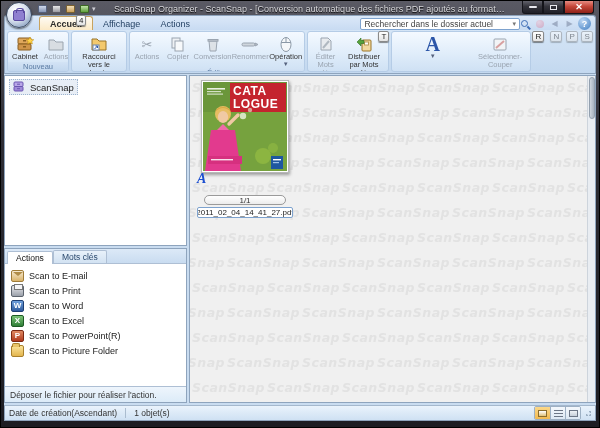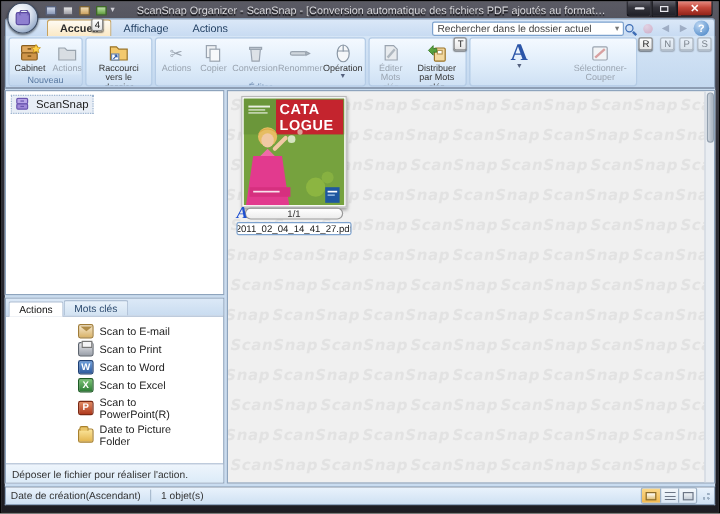--- a/index.html
+++ b/index.html
@@ -92,21 +92,21 @@
   
   .workspace{flex:1;background:#c9dcf0;display:flex;gap:2px;padding:1px 0 2px 0;min-height:0;}
   .leftcol{width:183px;display:flex;flex-direction:column;gap:2px;min-height:0;}
   .treepanel{height:171px;background:#fff;border:1px solid #8ea4bd;padding:3px 4px;}
   .treeitem{display:flex;align-items:center;gap:4px;padding:1px 3px;background:#e8eef6;border:1px dotted #9db4cf;width:max-content;cursor:pointer;}
   .treeitem .tlabel{font-size:9.5px;color:#222;}
   .actionspanel{flex:1;background:#fff;border:1px solid #8ea4bd;display:flex;flex-direction:column;min-height:0;}
   .ap-tabs{height:15px;background:linear-gradient(#dce9f7,#c9dcf0);display:flex;align-items:flex-end;padding-left:2px;border-bottom:1px solid #aebfd4;}
   .ap-tab{font-size:8.5px;padding:1px 8px;border:1px solid #aebfd4;border-bottom:none;border-radius:2px 2px 0 0;color:#2c4a6e;cursor:pointer;background:linear-gradient(#e8f1fa,#d2e2f2);}
   .ap-tab.active{background:#fff;color:#111;position:relative;top:1px;}
-  .ap-list{flex:1;overflow:hidden;padding:4px 16px;margin-left:40px;}
+  .ap-list{flex:1;overflow:hidden;padding:4px 2px;}
   .ap-item{display:flex;align-items:center;gap:5px;padding:1.5px 4px;cursor:pointer;}
   .ap-item .alabel{font-size:9px;color:#222;}
   .aic{width:13px;height:12px;border-radius:2px;position:relative;flex:0 0 13px;}
   .aic-mail{background:linear-gradient(#f7ead0,#d9b36a);border:1px solid #a07c38;}
   .aic-mail:before{content:"";position:absolute;left:1px;top:1px;border-left:5px solid transparent;border-right:5px solid transparent;border-top:4px solid #b08c48;}
   .aic-print{background:linear-gradient(#e8e8ec,#9aa0aa);border:1px solid #5d646e;}
   .aic-print:before{content:"";position:absolute;left:2px;top:-2px;width:7px;height:4px;background:#f4f4f6;border:1px solid #777;}
   .aic-sq{display:flex;align-items:center;justify-content:center;color:#fff;font-size:8px;font-weight:bold;font-family:"Liberation Sans",sans-serif;}
   .aic-word{background:linear-gradient(#6fa0dc,#2f5b9e);border:1px solid #1d3f74;}
   .aic-excel{background:linear-gradient(#7cc477,#2e7d36);border:1px solid #1d5a24;}
@@ -121,21 +121,21 @@
 
   
   .content{flex:1;position:relative;background:#f0f0f0;border:1px solid #8ea4bd;overflow:hidden;}
   .wm{position:absolute;font-style:italic;font-weight:bold;font-size:12.5px;color:#e2e2e2;white-space:nowrap;
       font-family:"DejaVu Sans",sans-serif;letter-spacing:.5px;user-select:none;}
   .filecard{position:absolute;left:7px;top:4px;width:96px;display:flex;flex-direction:column;align-items:center;z-index:5;cursor:pointer;}
   .thumbpage{width:88px;height:93px;background:#fff;border:1px solid #b8b8b8;box-shadow:1px 2px 3px rgba(0,0,0,.35);padding:1px;}
   .thumbpage svg{display:block;}
   .marker-a{position:absolute;left:0px;top:92px;font-family:"Liberation Serif",serif;font-style:italic;font-weight:bold;
             font-size:14px;color:#1d4fd0;line-height:14px;}
-  .pagepill{margin-top:0;width:82px;height:10px;background:linear-gradient(#ffffff,#ececec);border:1px solid #9a9a9a;
+  .pagepill{margin-top:22px;width:82px;height:10px;background:linear-gradient(#ffffff,#ececec);border:1px solid #9a9a9a;
             border-radius:6px;font-size:8px;color:#333;display:flex;align-items:center;justify-content:center;}
   .namebox{margin-top:2px;width:96px;height:11px;background:#fff;border:1px solid #7da2ce;border-radius:2px;
            font-size:8px;color:#222;display:flex;align-items:center;justify-content:center;white-space:nowrap;overflow:hidden;}
   .vscroll{position:absolute;right:0;top:0;width:8px;height:100%;background:#e9edf2;border-left:1px solid #cdd4dc;}
   .vthumb{position:absolute;left:1px;top:1px;width:6px;height:42px;border-radius:3px;background:linear-gradient(90deg,#cfd6de,#a7b2bf);border:1px solid #93a0ae;cursor:grab;}
 
   
   .statusbar{height:16px;background:linear-gradient(#eaf3fc,#cfe1f3);border:1px solid #8ea4bd;border-top:1px solid #a5b8cd;
              display:flex;align-items:center;font-size:8.5px;color:#333;padding:0 4px;position:relative;}
   .sb-sep{width:1px;height:10px;background:#aabccf;margin:0 8px;}
@@ -405,21 +405,21 @@
           <div class="ap-item">
             <div class="aic aic-sq aic-excel">X</div>
             <span class="alabel">Scan to Excel</span>
           </div>
           <div class="ap-item">
             <div class="aic aic-sq aic-ppt">P</div>
             <span class="alabel">Scan to PowerPoint(R)</span>
           </div>
           <div class="ap-item">
             <div class="aic aic-folder"></div>
-            <span class="alabel">Date to Picture Folder</span>
+            <span class="alabel">Scan to Picture Folder</span>
           </div>
         </div>
         <div class="ap-footer">Déposer le fichier pour réaliser l'action.</div>
       </div>
     </div>
 
     <div class="content">
       <div style="position:absolute;inset:0;overflow:hidden;">
           <span class="wm" style="left: 2px; top: 4px;">ScanSnap</span>
           <span class="wm" style="left: 77px; top: 4px;">ScanSnap</span>

